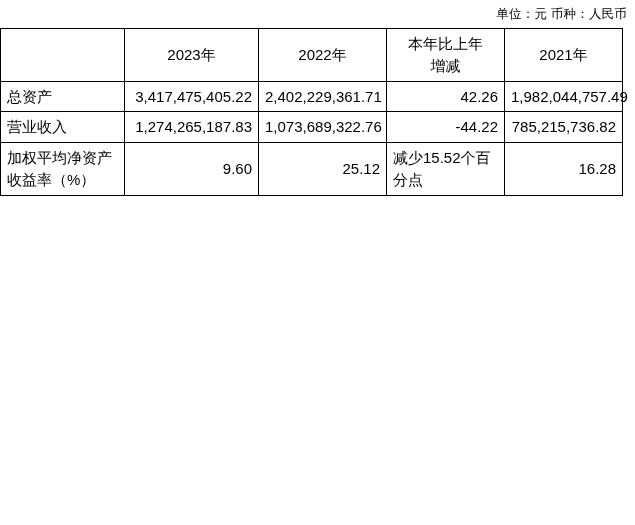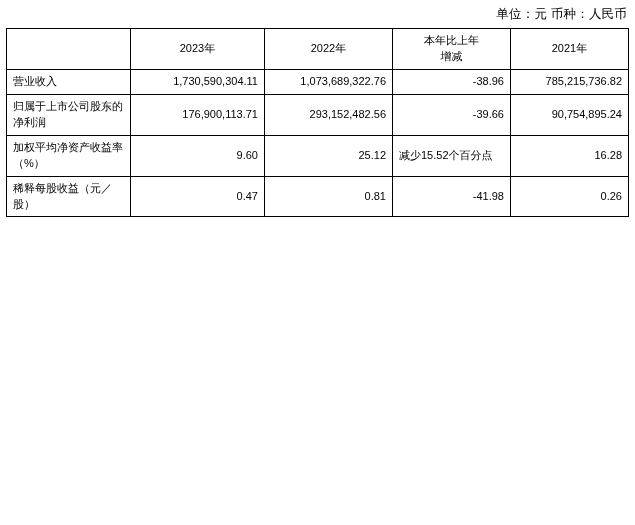--- a/index.html
+++ b/index.html
@@ -26,22 +26,21 @@
     text-align: right;
     font-size: 12.5px;
     padding: 6px 8px 5px 0;
     letter-spacing: 0.2px;
     white-space: nowrap;
   }
   table.fin {
     border-collapse: collapse;
     table-layout: fixed;
     width: 622px;
-    margin-left: 6px;
-    font-size: 11px;
+    font-size: 15px;
   }
   table.fin td, table.fin th {
     border: 1px solid #000000;
     padding: 4px 6px;
     vertical-align: middle;
     line-height: 1.45;
     font-weight: normal;
   }
   col.c0 { width: 124px; }
   col.c1 { width: 134px; }
@@ -85,53 +84,46 @@
       <tr>
         <td></td>
         <td>2023年</td>
         <td>2022年</td>
         <td>本年比上年<br>增减</td>
         <td>2021年</td>
       </tr>
     </thead>
     <tbody>
 
+      <tr>
+        <td class="lbl">总资产</td>
+        <td class="num">3,417,475,405.22</td>
+        <td class="num">2,402,229,361.71</td>
+        <td class="num">42.26</td>
+        <td class="num">1,982,044,757.49</td>
+      </tr>
 
 
       <tr>
         <td class="lbl">营业收入</td>
-        <td class="num">1,730,590,304.11</td>
+        <td class="num">1,274,265,187.83</td>
         <td class="num">1,073,689,322.76</td>
-        <td class="num">-38.96</td>
+        <td class="num">-44.22</td>
         <td class="num">785,215,736.82</td>
       </tr>
 
-      <tr>
-        <td class="lbl">归属于上市公司股东的净利润</td>
-        <td class="num">176,900,113.71</td>
-        <td class="num">293,152,482.56</td>
-        <td class="num">-39.66</td>
-        <td class="num">90,754,895.24</td>
-      </tr>
 
 
 
       <tr>
         <td class="lbl">加权平均净资产收益率（%）</td>
         <td class="num">9.60</td>
         <td class="num">25.12</td>
         <td class="wrapcell">减少15.52个百分点</td>
         <td class="num">16.28</td>
       </tr>
 
 
-      <tr>
-        <td class="lbl">稀释每股收益（元／股）</td>
-        <td class="num">0.47</td>
-        <td class="num">0.81</td>
-        <td class="num">-41.98</td>
-        <td class="num">0.26</td>
-      </tr>
 
 
     </tbody>
   </table>
 </div>
 
 </body></html>

